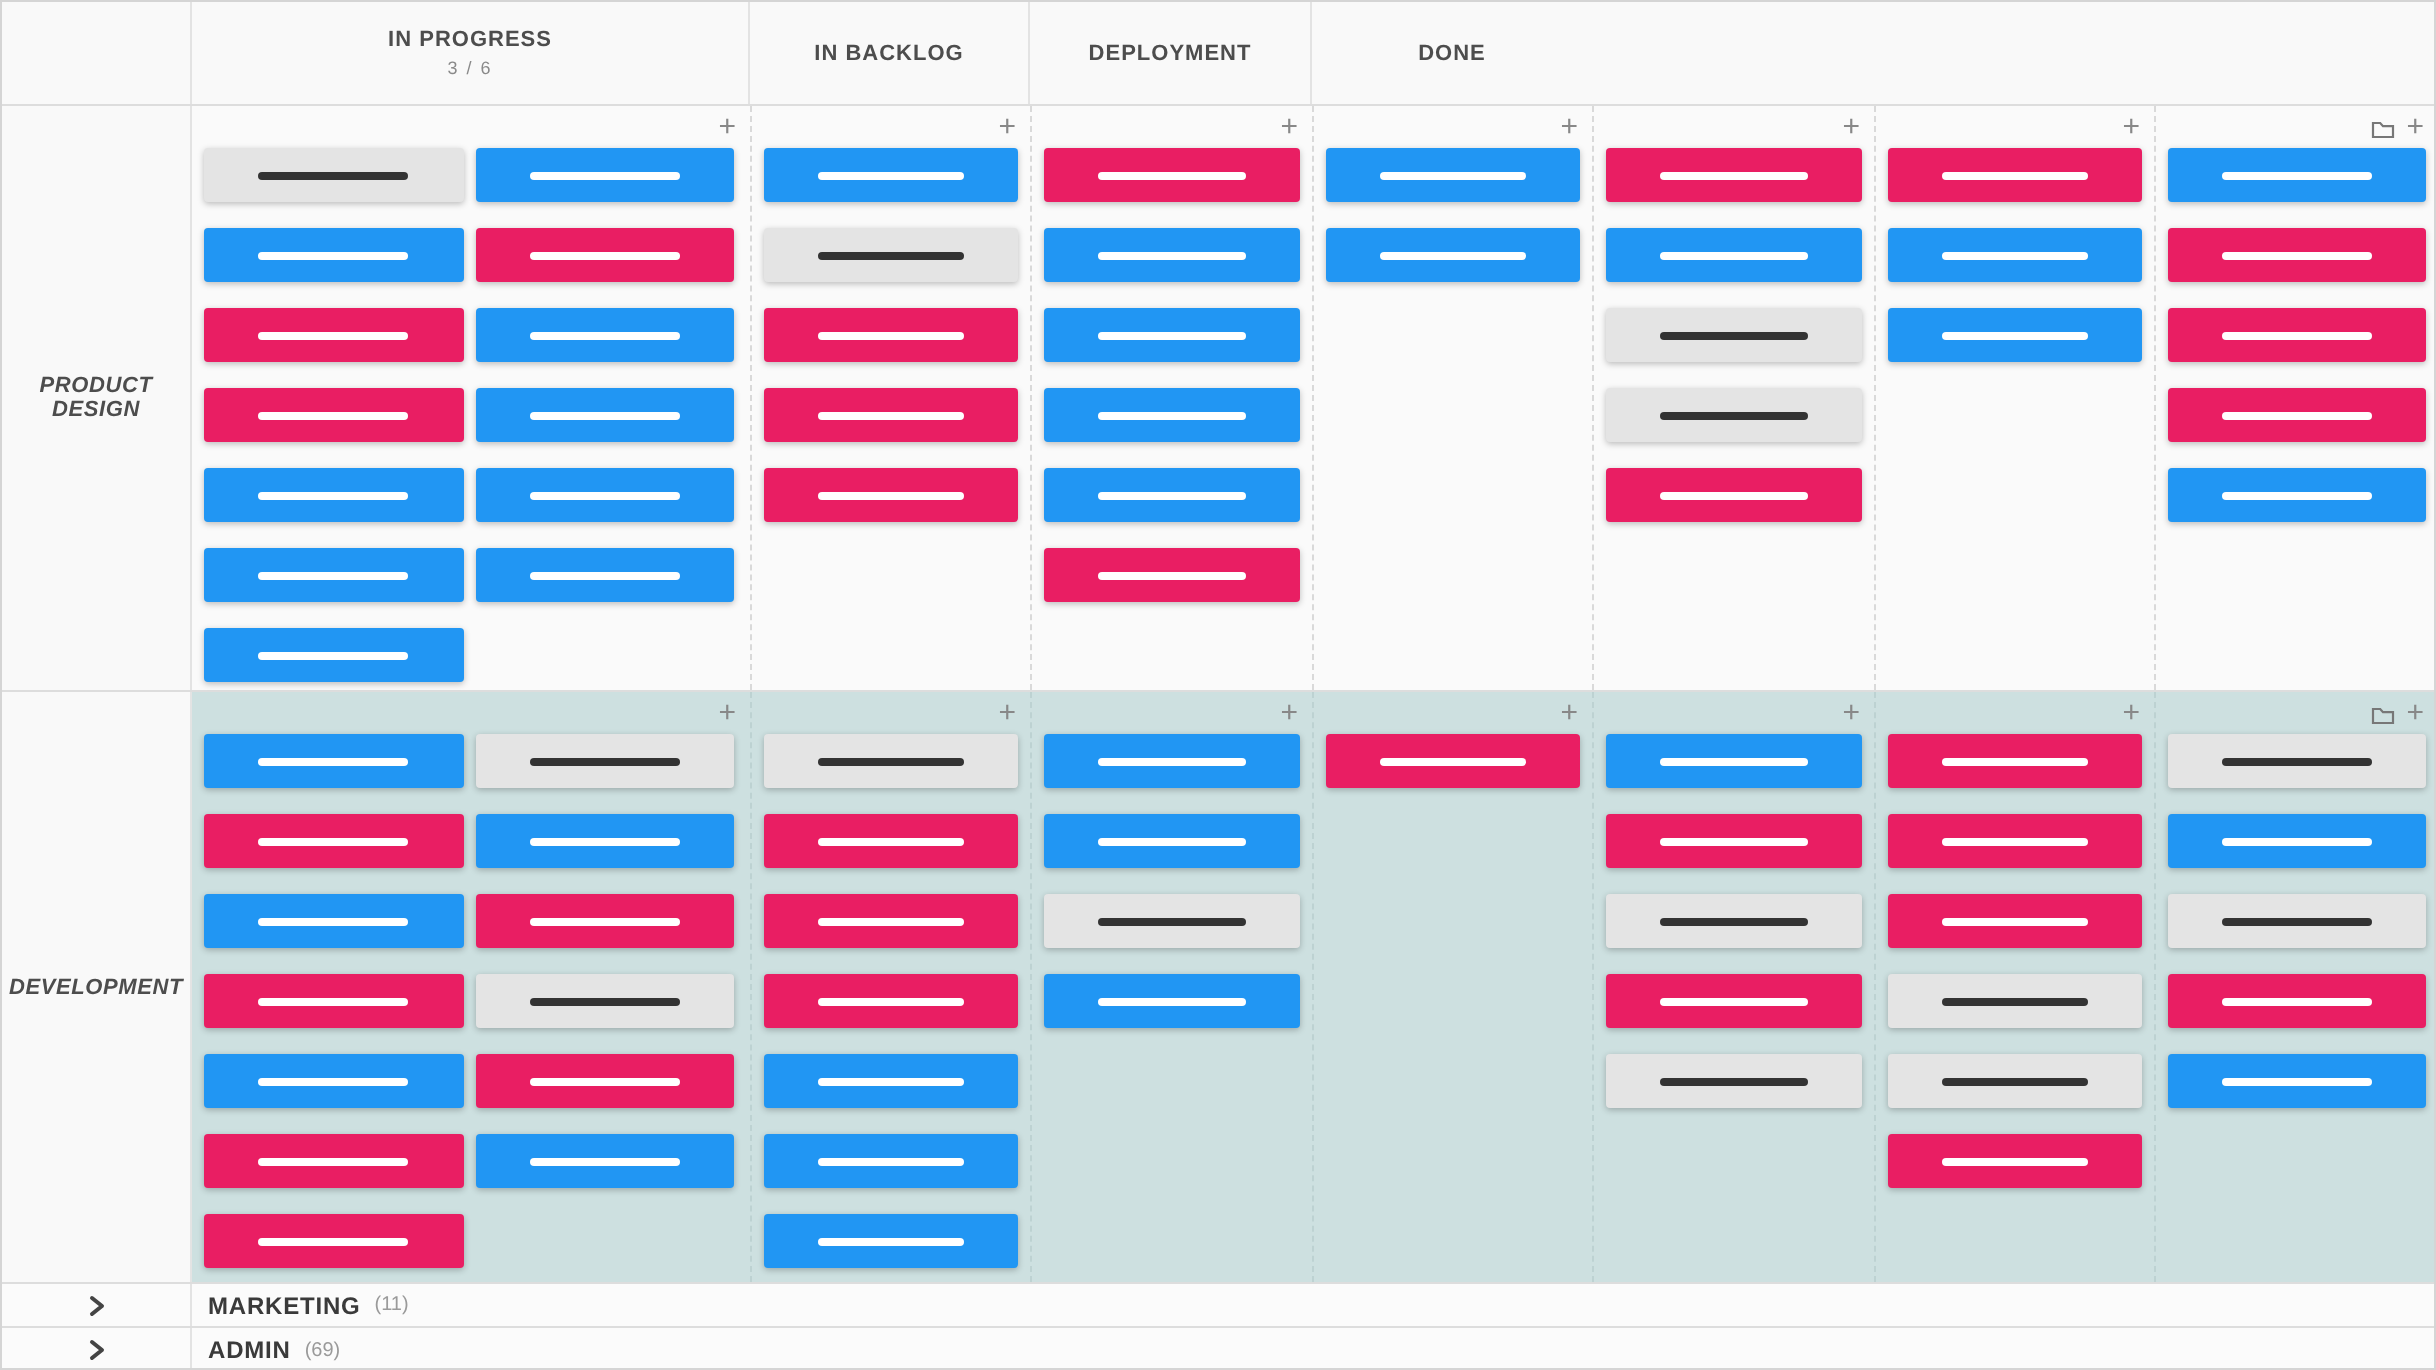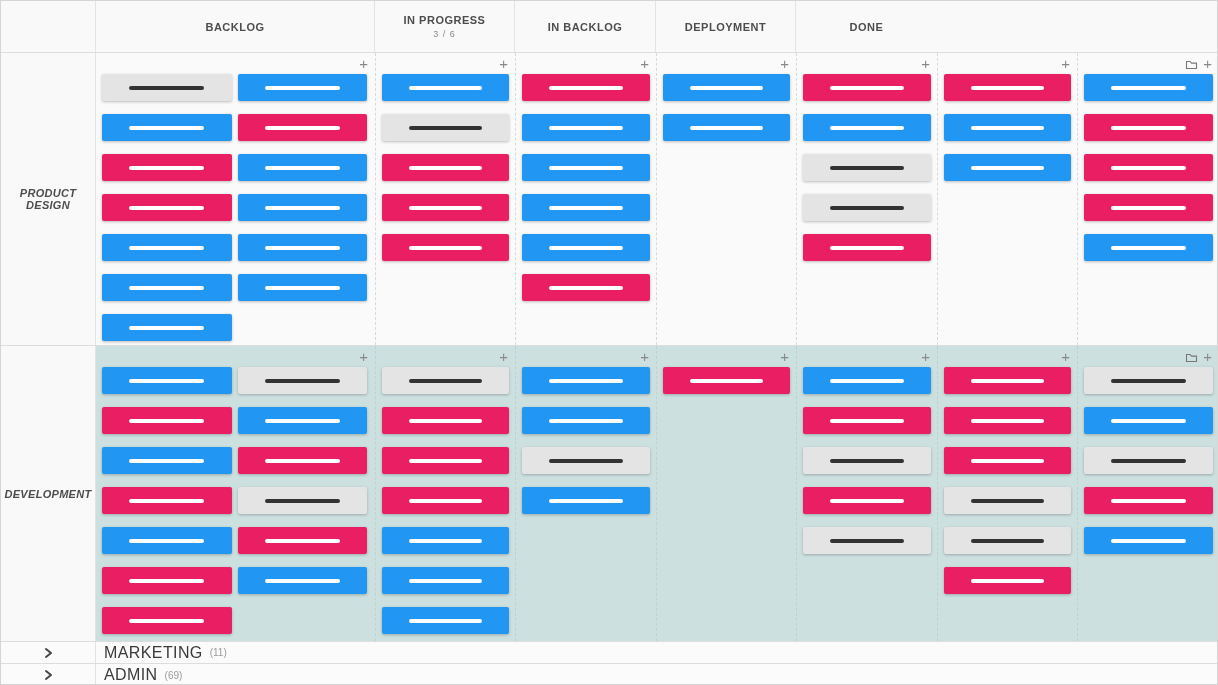--- a/index.html
+++ b/index.html
@@ -63,33 +63,30 @@
     border-bottom:1px solid #ddd; background:#fbfbfb;
   }
   .collapsed-row:last-child { border-bottom:none; }
   .chevron-cell {
     display:flex; align-items:center; justify-content:center;
     border-right:1px solid #e3e3e3; cursor:pointer;
   }
   .collapsed-label-cell {
     display:flex; align-items:center; padding-left:8px; gap:7px;
   }
-  .collapsed-title { font-size:16px; font-weight:normal; color:#3a3a3a; letter-spacing:.4px; }
+  .collapsed-title { font-size:12px; font-weight:bold; color:#3a3a3a; letter-spacing:.4px; }
   .collapsed-count { font-size:10px; color:#9a9a9a; }
 </style>
 </head>
 <body>
 
 <div class="app">
 
   <div class="grid-row header-row">
     <div class="corner-cell"></div>
-    <div class="col-header">
-      <span class="col-title">BACKLOG</span>
-    </div>
     <div class="col-header">
       <span class="col-title">IN PROGRESS</span>
       <span class="col-wip">3 / 6</span>
     </div>
     <div class="col-header">
       <span class="col-title">IN BACKLOG</span>
     </div>
     <div class="col-header">
       <span class="col-title">DEPLOYMENT</span>
     </div>

